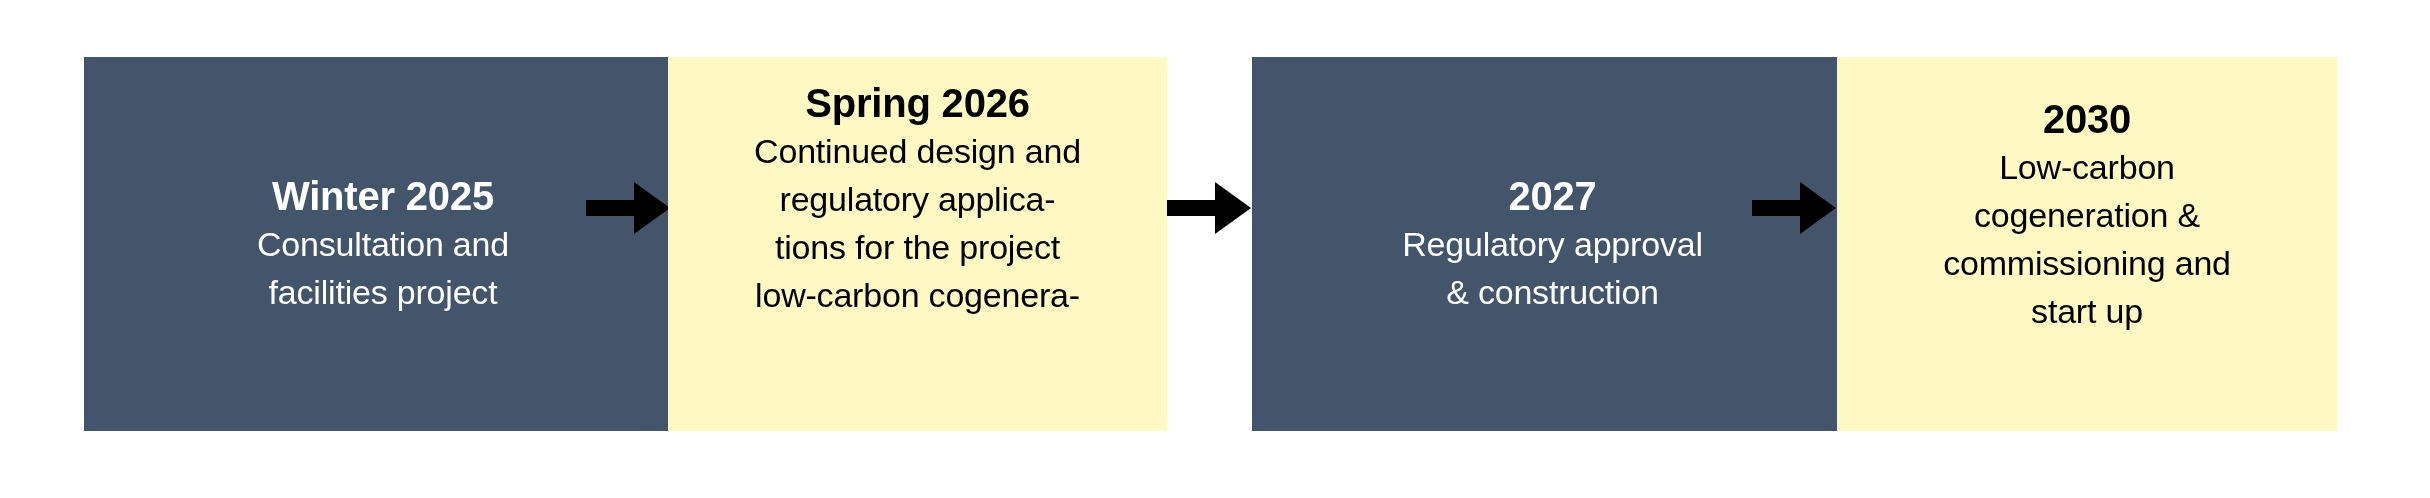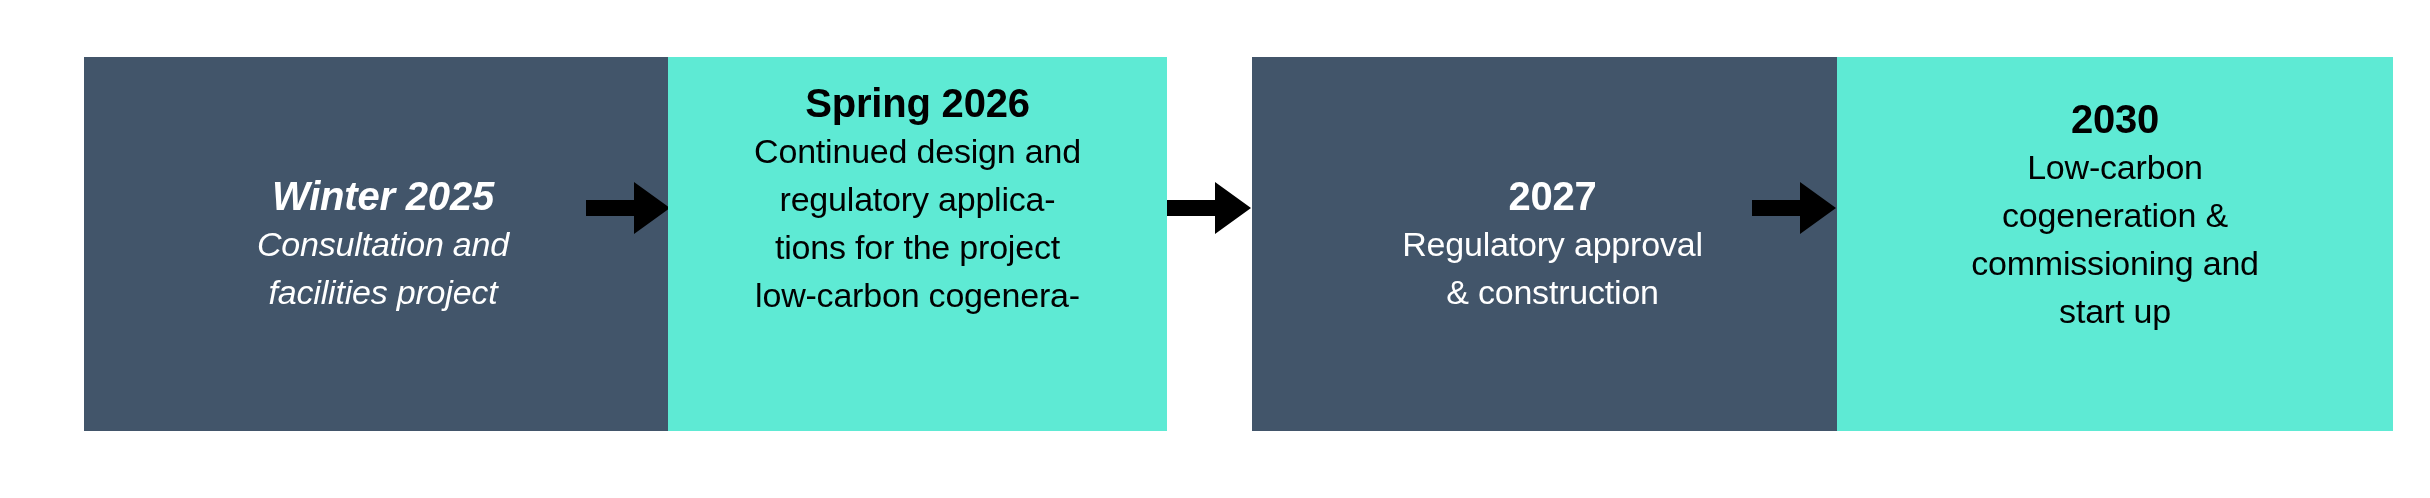--- a/index.html
+++ b/index.html
@@ -32,31 +32,31 @@
     text-align: center;
   }
 
   .stage-box.dark {
     background: #42556a;
     color: #ffffff;
     justify-content: center;
   }
 
   .stage-box.light {
-    background: #5eead4;
+    background: #fef9c3;
     color: #010101;
     justify-content: flex-start;
     padding-top: 22px;
   }
 
   
-  #stage-1 { left: 84px;   width: 598px; font-style: italic; }
+  #stage-1 { left: 84px;   width: 598px; }
   #stage-2 { left: 668px;  width: 499px; }
   #stage-3 { left: 1252px; width: 601px; }
-  #stage-4 { left: 1837px; width: 556px; padding-top: 38px; }
+  #stage-4 { left: 1837px; width: 500px; padding-top: 38px; }
 
   .stage-title {
     font-size: 40px;
     font-weight: bold;
     line-height: 48px;
     letter-spacing: -0.2px;
     white-space: nowrap;
   }
 
   .stage-body {

